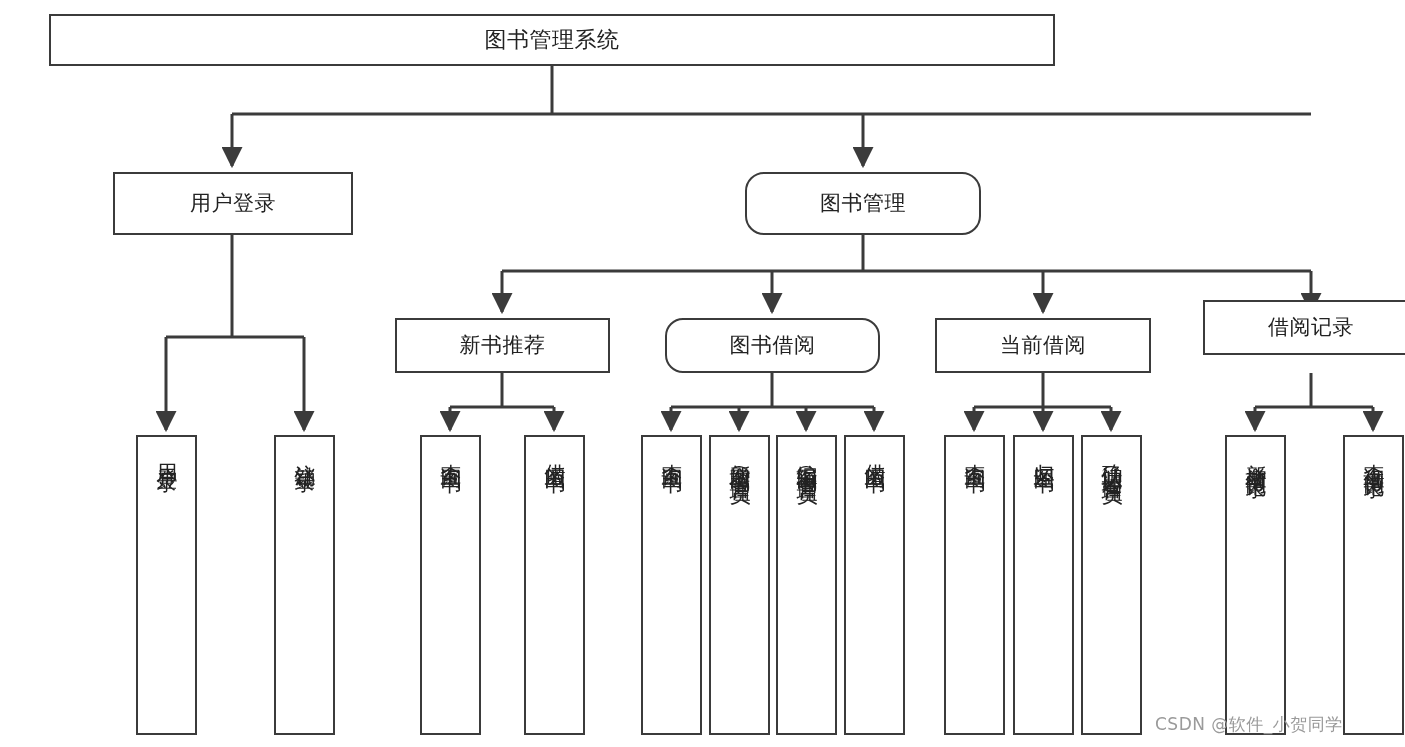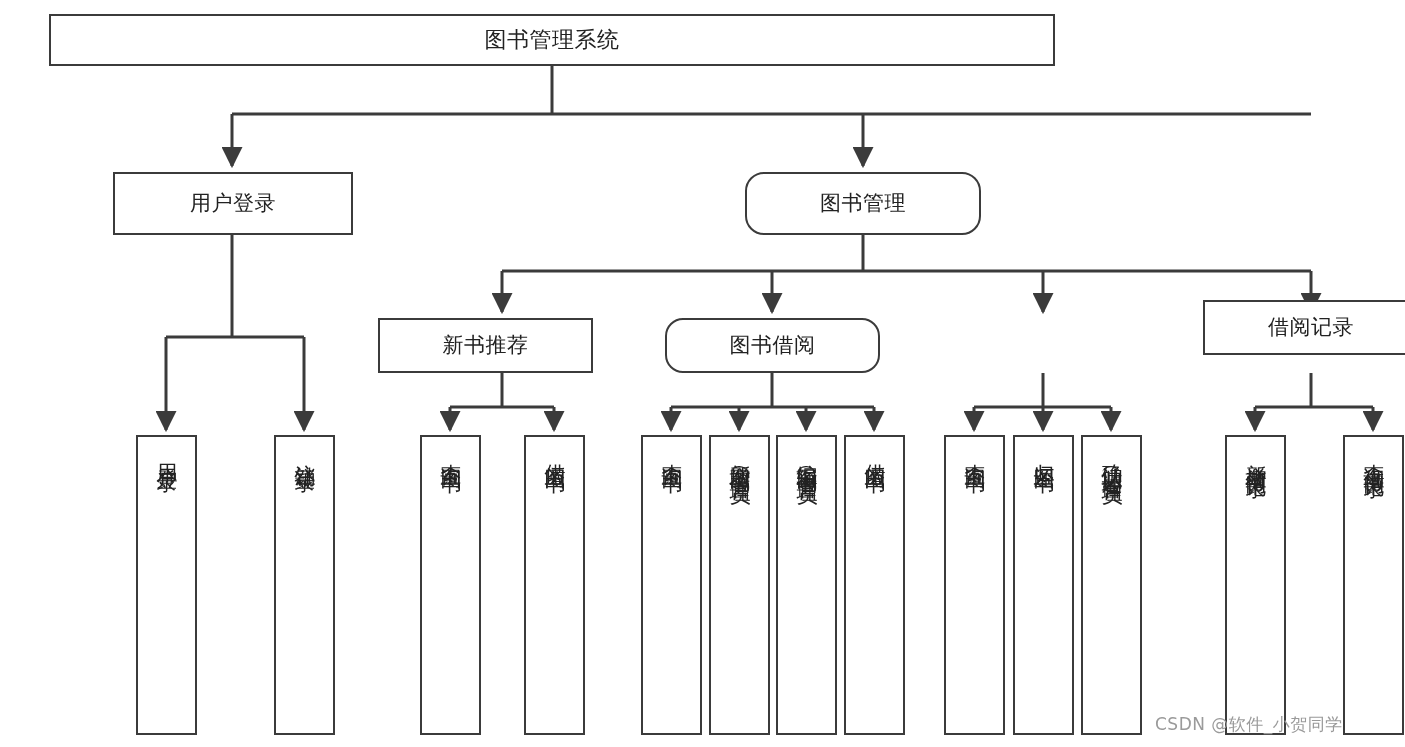--- a/index.html
+++ b/index.html
@@ -130,26 +130,29 @@
     <span class="node-label">图书管理系统</span>
   </div>
 
   <div class="node horizontal" style="left:80px; top:172px; width:240px; height:63px;">
     <span class="node-label">用户登录</span>
   </div>
   <div class="node horizontal" style="left:712px; top:172px; width:236px; height:63px;border-radius:19px;">
     <span class="node-label">图书管理</span>
   </div>
 
-  <div class="node horizontal" style="left:345px; top:318px; width:215px; height:55px;">
+  <div class="node horizontal" style="left:362px; top:318px; width:215px; height:55px;">
     <span class="node-label">新书推荐</span>
   </div>
   <div class="node horizontal" style="left:632px; top:318px; width:215px; height:55px;border-radius:18px;">
     <span class="node-label">图书借阅</span>
   </div>
+  <div class="node horizontal" style="left:902px; top:318px; width:216px; height:55px;">
+    <span class="node-label">当前借阅</span>
+  </div>
   <div class="node horizontal" style="left:1170px; top:300px; width:216px; height:55px;">
     <span class="node-label">借阅记录</span>
   </div>
 
   <div class="node vertical" style="left:103px; top:435px; width:61px; height:300px;">
     <span class="node-label">用户登录</span>
   </div>
   <div class="node vertical" style="left:241px; top:435px; width:61px; height:300px;">
     <span class="node-label">注销登录</span>
   </div>

